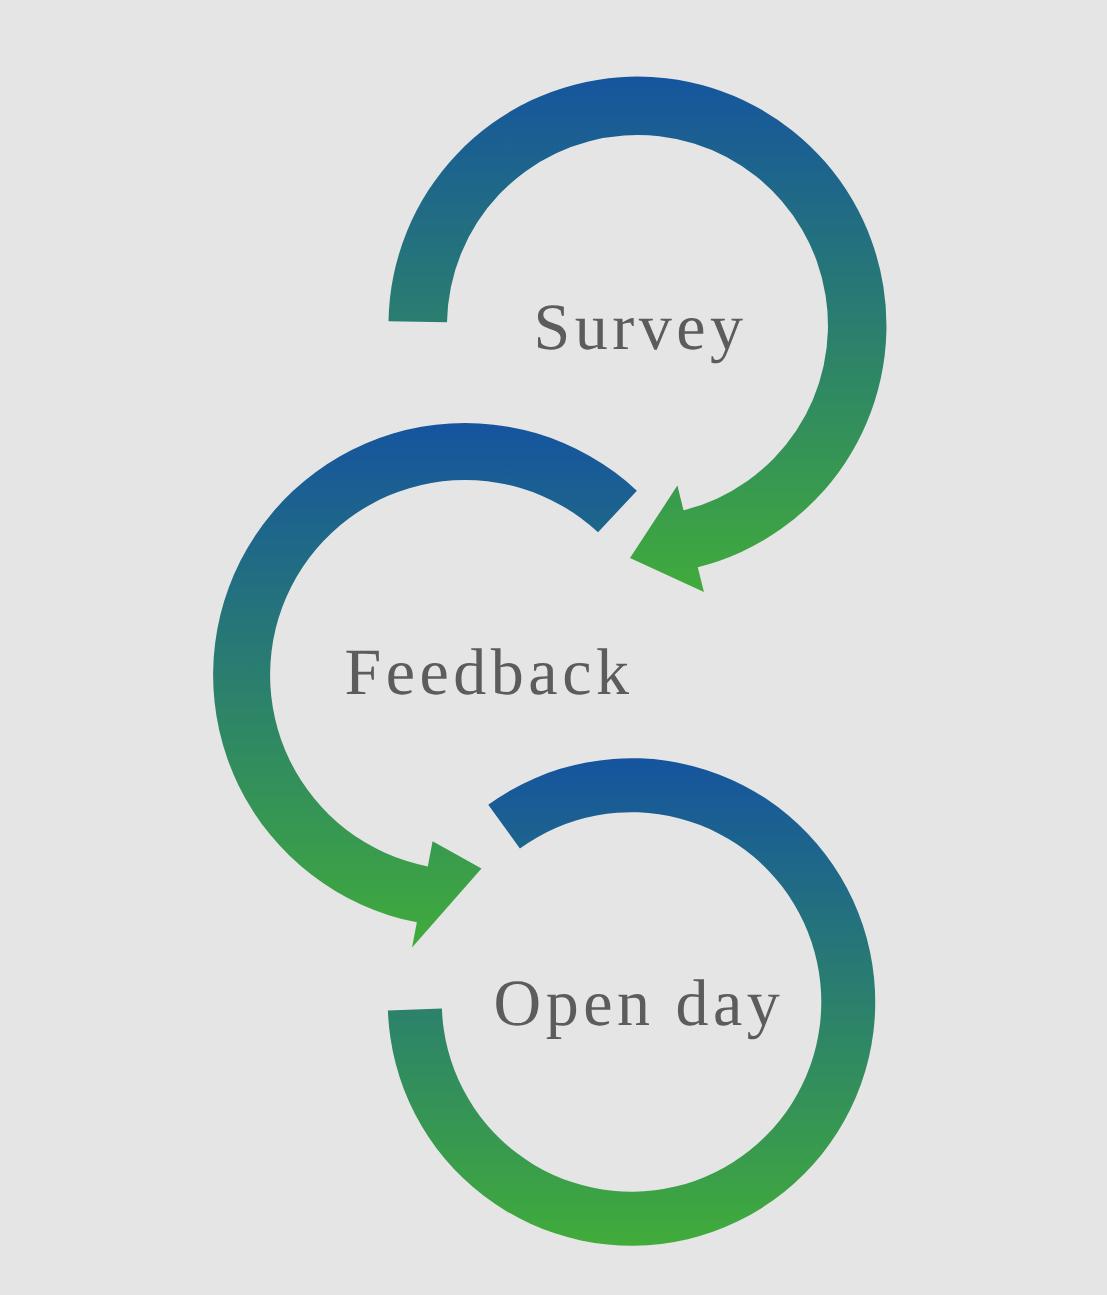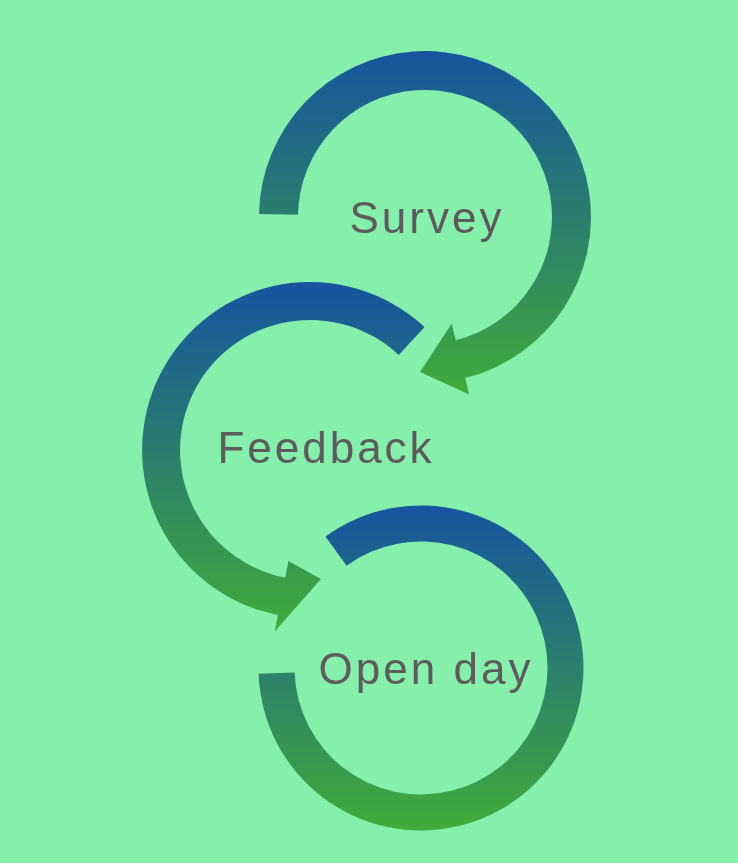--- a/index.html
+++ b/index.html
@@ -5,22 +5,22 @@
   html, body {
     margin: 0;
     padding: 0;
     background: #ffffff;
   }
   .canvas {
     position: relative;
     width: 738px;
     height: 863px;
     overflow: hidden;
-    background: #86efac;
-    font-family: Liberation Sans, sans-serif;
+    background: #e5e5e5;
+    font-family: Liberation Serif, serif;
   }
   .canvas svg {
     position: absolute;
     left: 0;
     top: 0;
     display: block;
   }
   .step-label {
     position: absolute;
     transform: translate(-50%, -50%);

